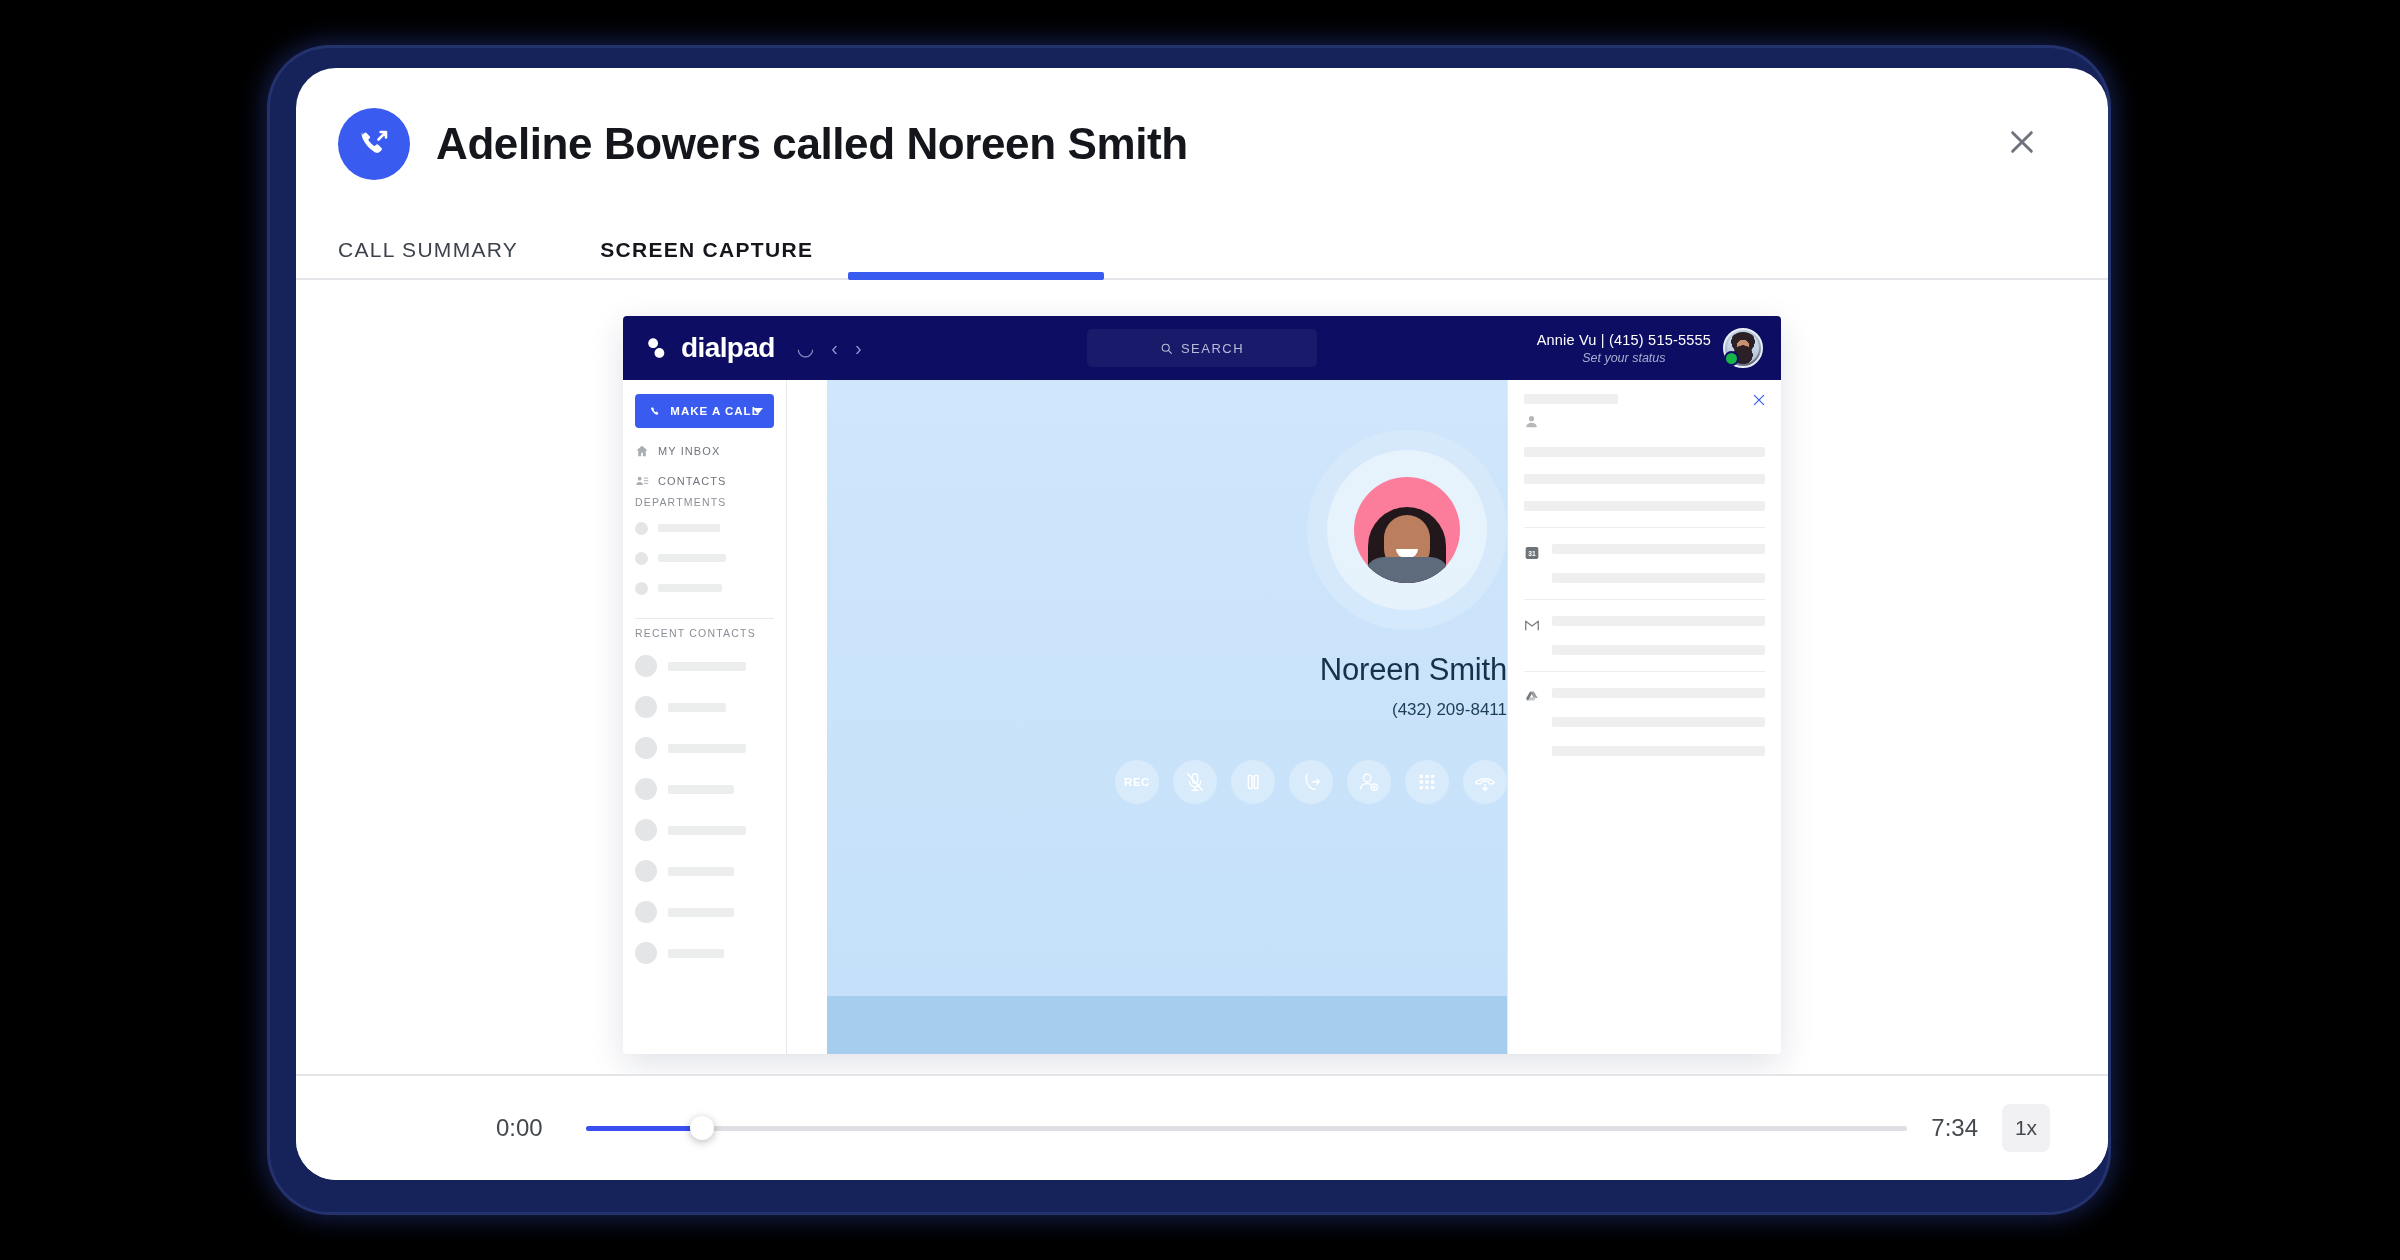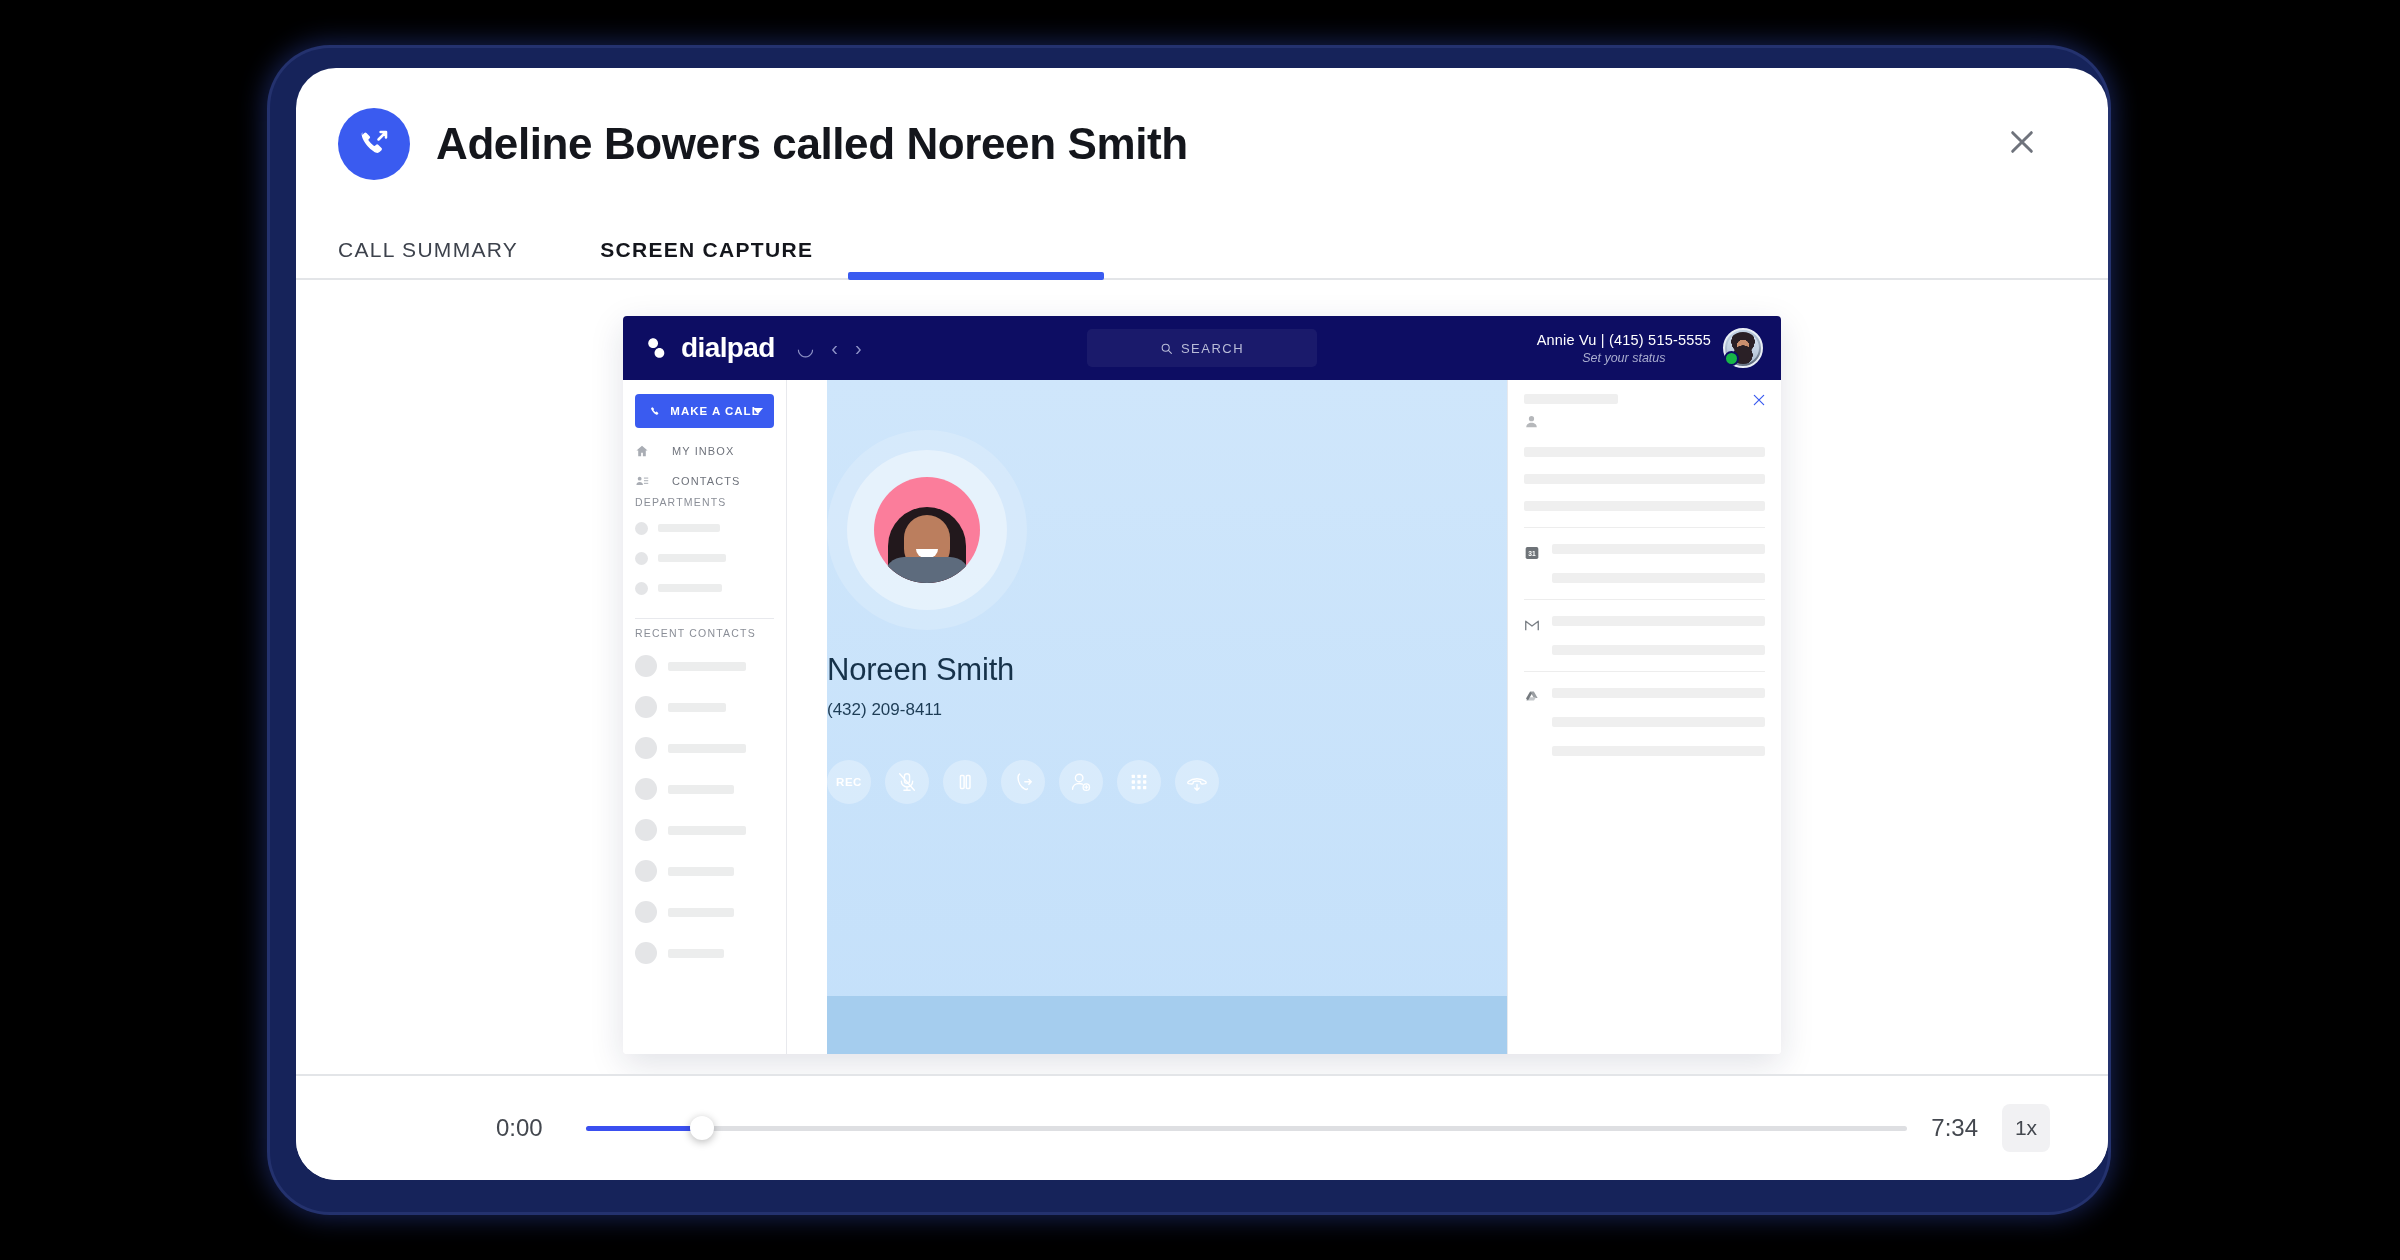--- a/index.html
+++ b/index.html
@@ -141,21 +141,21 @@
     gap: 8px; position: relative; cursor: pointer;
   }
   .mk-call svg.ph { width: 13px; height: 13px; }
   .mk-call-label { color:#fff; font-size: 11.5px; font-weight: 700; letter-spacing: 1px; }
   .mk-caret {
     position: absolute; right: 11px; width: 0; height: 0;
     border-left: 5px solid transparent; border-right: 5px solid transparent;
     border-top: 6px solid #fff;
   }
   .side-link {
-    display: flex; align-items: center; gap: 23px;
+    display: flex; align-items: center; gap: 9px;
     margin-top: 16px; cursor: pointer;
   }
   .side-link .ic { width: 14px; height: 14px; flex:none; }
   .side-link-label { font-size: 11px; letter-spacing: 1.1px; color: #6f737c; }
   .side-head {
     font-size: 10.5px; letter-spacing: 1.2px; color: #8a8e97;
     margin-top: 8px; margin-bottom: 4px;
   }
   .skel-row { display:flex; align-items:center; gap: 10px; height: 20px; margin-top: 10px; }
   .skel-dot { width: 13px; height: 13px; border-radius: 50%; background: #e4e5e7; flex:none; }
@@ -163,21 +163,21 @@
   .side-div { height:1px; background:#e8e9ed; margin: 20px 0 0; }
 
   .skel-row.big { height: 28px; margin-top: 13px; gap: 11px; }
   .skel-row.big .skel-dot { width: 22px; height: 22px; }
   .skel-row.big .skel-bar { height: 9px; }
 
   
   .dp-center {
     flex: 1; position: relative;
     background: linear-gradient(180deg,#cfe6fb 0%,#c4e0fa 100%);
-    display: flex; flex-direction: column; align-items: flex-start; margin-left: 40px;
+    display: flex; flex-direction: column; align-items: flex-end; margin-left: 40px;
   }
   .rings { position: relative; margin-top: 50px; width: 200px; height: 200px; }
   .ring {
     position:absolute; border-radius:50%; left:50%; top:50%;
     transform: translate(-50%,-50%);
   }
   .ring.r1 { width: 200px; height: 200px; background: rgba(255,255,255,.18); }
   .ring.r2 { width: 160px; height: 160px; background: rgba(255,255,255,.40); }
   .avatar-big {
     position:absolute; left:50%; top:50%; transform: translate(-50%,-50%);

